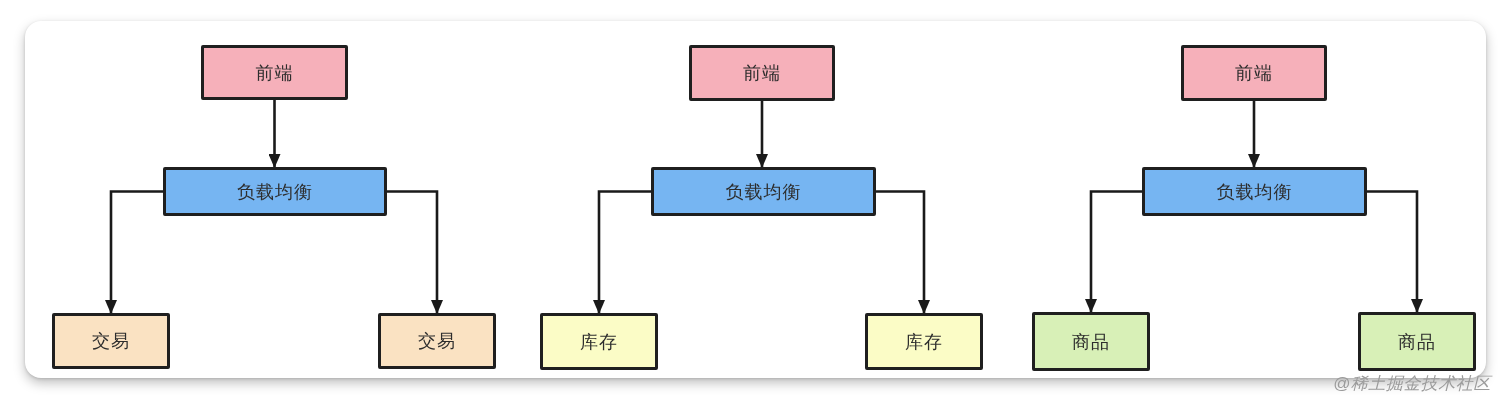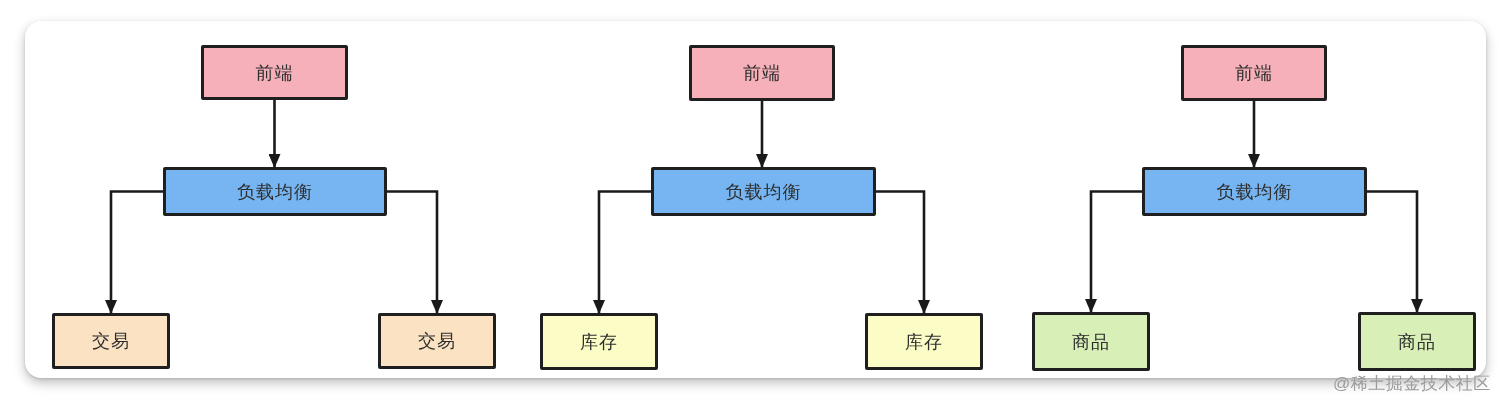--- a/index.html
+++ b/index.html
@@ -120,15 +120,15 @@
   <div class="node" style="left: 1142px; top: 167px; width: 225px; height: 49px; background-color: rgb(118, 181, 242); border-color: rgb(31, 31, 31);">
     <span class="node-label">负载均衡</span>
   </div>
   <div class="node" style="left: 1032px; top: 312px; width: 118px; height: 59px; background-color: rgb(216, 240, 183); border-color: rgb(31, 31, 31);">
     <span class="node-label">商品</span>
   </div>
   <div class="node" style="left: 1358px; top: 312px; width: 118px; height: 59px; background-color: rgb(216, 240, 183); border-color: rgb(31, 31, 31);">
     <span class="node-label">商品</span>
   </div>
 
-  <div class="watermark" style="color: rgb(155, 155, 155);">@稀土掘金技术社区</div>
+  <div class="watermark" style="color: rgb(155, 155, 155); font-style: italic;">@稀土掘金技术社区</div>
 
 </div>
 
 </body></html>

